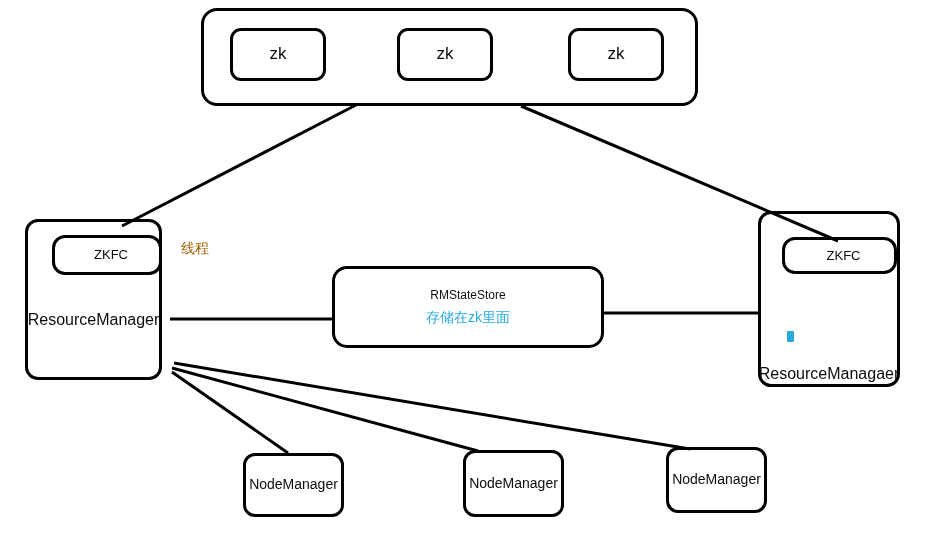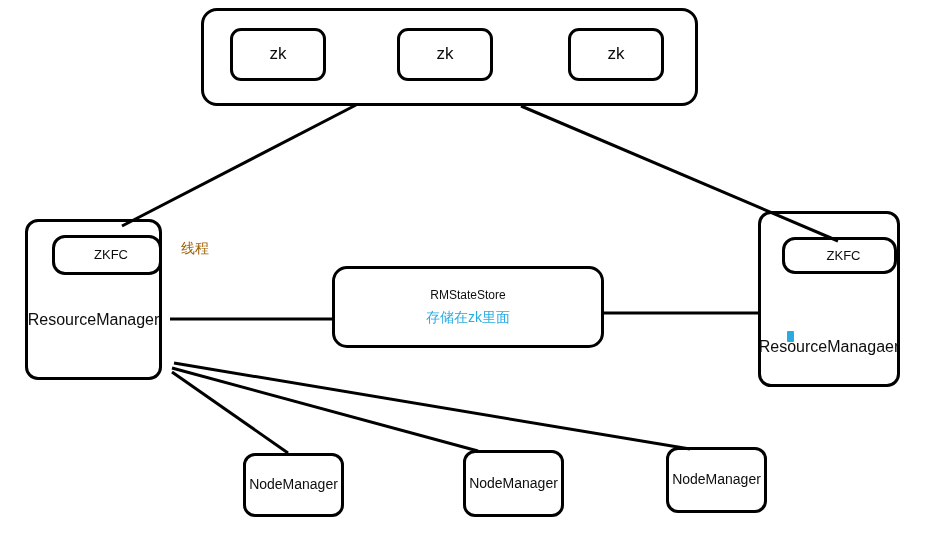--- a/index.html
+++ b/index.html
@@ -77,21 +77,21 @@
   #rm-active .node-label {
     font-size: 16px;
     margin-top: 88px;
   }
   #rm-standby {
     left: 758px;
     top: 211px;
     width: 142px;
     height: 176px;
     border-radius: 13px;
-    justify-content: center;
+    justify-content: flex-end;
   }
   #rm-standby .node-label {
     font-size: 16px;
     margin-top: 96px;
   }
   .zkfc-box {
     position: absolute;
     box-sizing: border-box;
     border: 3px solid #000000;
     border-radius: 13px;

